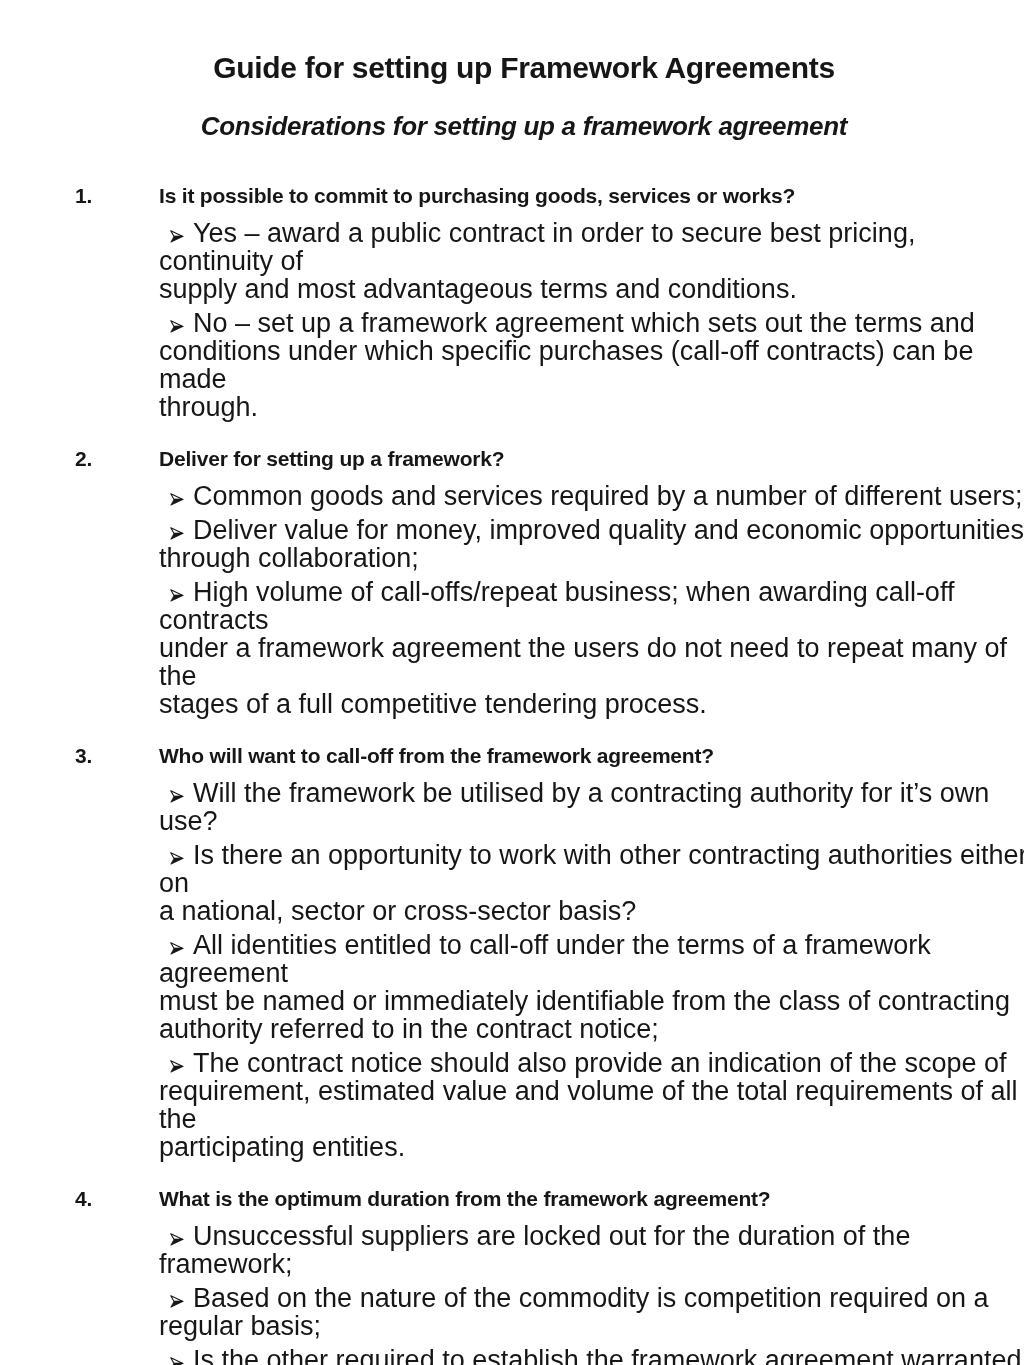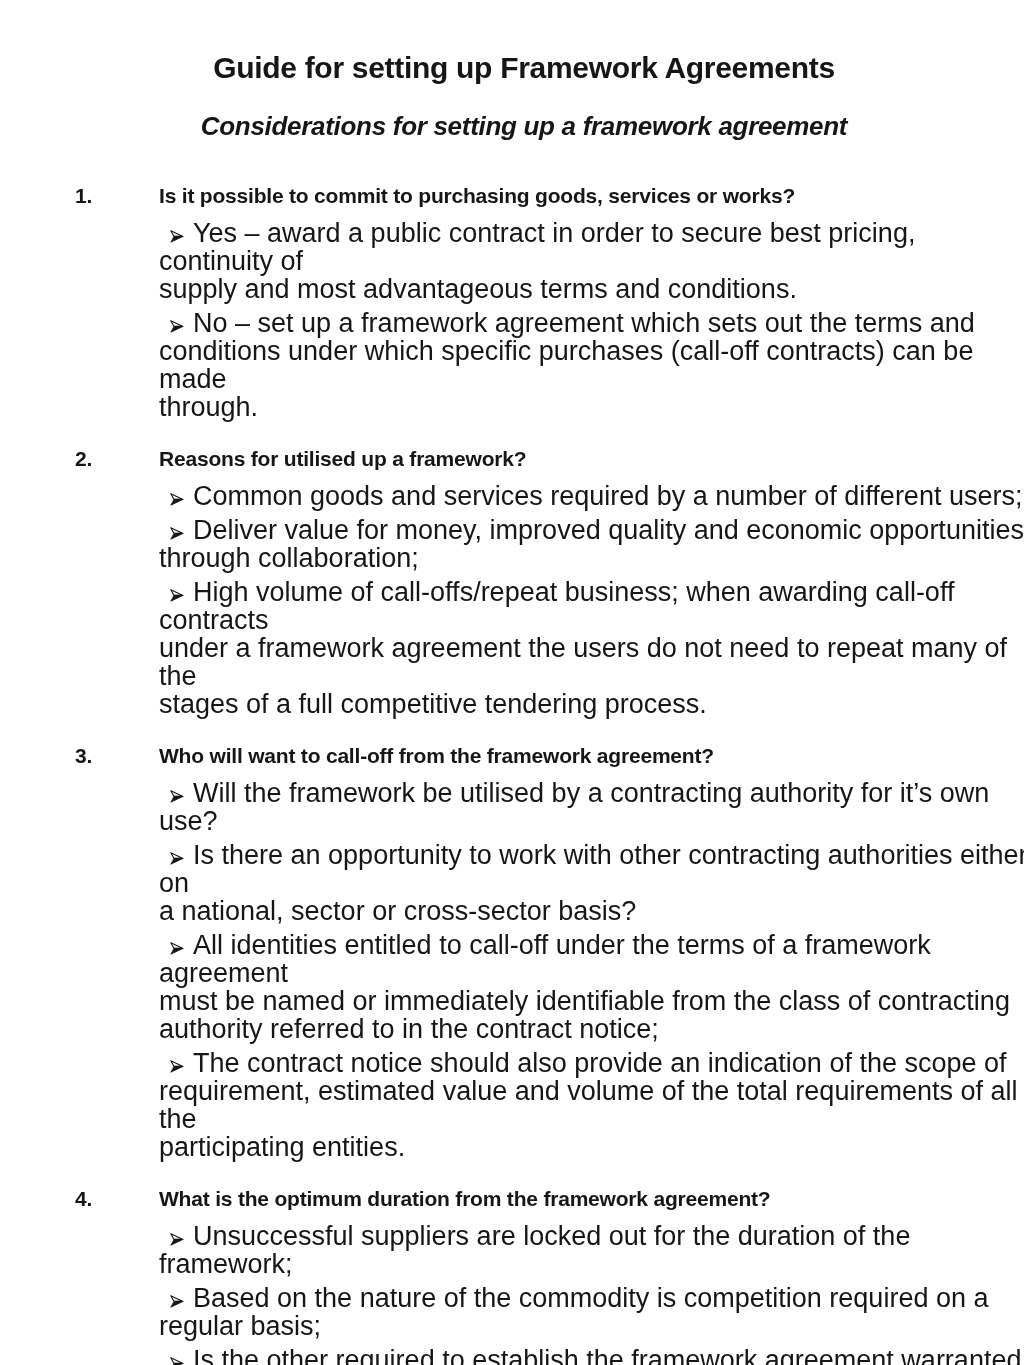--- a/index.html
+++ b/index.html
@@ -76,21 +76,21 @@
                 <path d="M4 6.4 L13 6.4 L0.8 12.2 Z" fill="#161616" stroke="#161616" stroke-width="0.8" stroke-linejoin="round"></path>
               </svg></span><span>No – set up a framework agreement which sets out the terms and
 conditions under which specific purchases (call-off contracts) can be made
 through.</span></p>
       </div>
     </section>
 
     <section class="section">
       <div class="heading-row">
         <span class="heading-num">2.</span>
-        <span class="heading-text">Reasons for utilised up a framework?</span>
+        <span class="heading-text">Deliver for setting up a framework?</span>
       </div>
       <div class="bullets">
         <p class="bullet"><span class="glyph"><svg width="14" height="13" viewBox="0 0 14 13">
                 <path d="M0.8 0.8 L13 6.4 L4 6.4 Z" fill="#ffffff" stroke="#161616" stroke-width="1.1" stroke-linejoin="round"></path>
                 <path d="M4 6.4 L13 6.4 L0.8 12.2 Z" fill="#161616" stroke="#161616" stroke-width="0.8" stroke-linejoin="round"></path>
               </svg></span><span>Common goods and services required by a number of different users;</span></p>
         <p class="bullet"><span class="glyph"><svg width="14" height="13" viewBox="0 0 14 13">
                 <path d="M0.8 0.8 L13 6.4 L4 6.4 Z" fill="#ffffff" stroke="#161616" stroke-width="1.1" stroke-linejoin="round"></path>
                 <path d="M4 6.4 L13 6.4 L0.8 12.2 Z" fill="#161616" stroke="#161616" stroke-width="0.8" stroke-linejoin="round"></path>
               </svg></span><span>Deliver value for money, improved quality and economic opportunities

